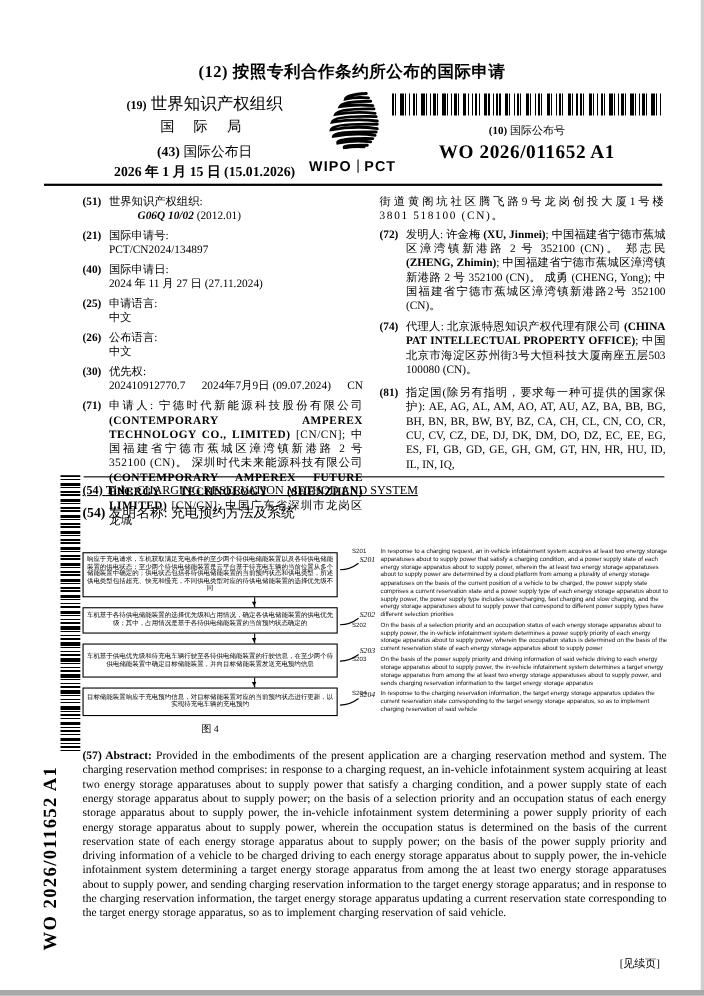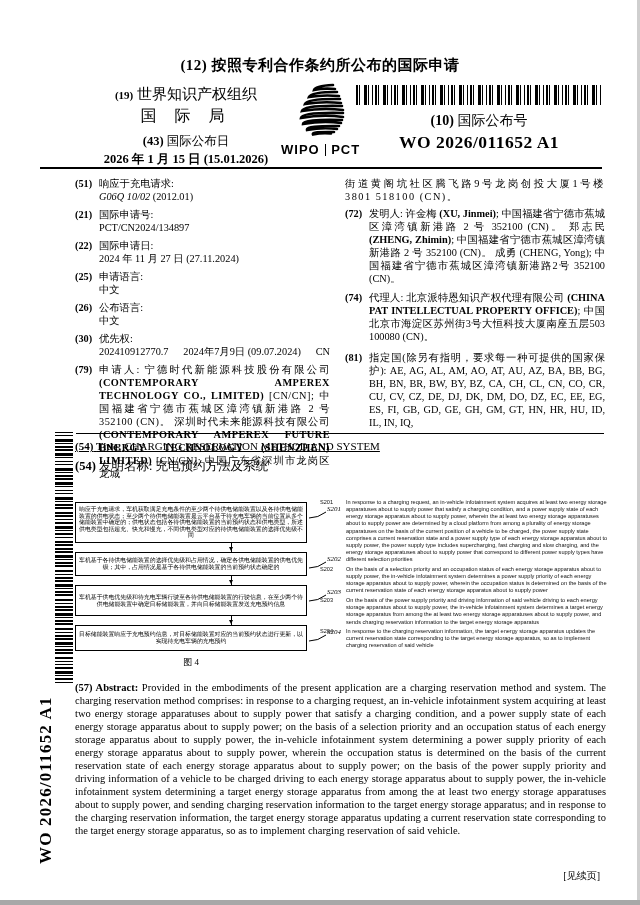--- a/index.html
+++ b/index.html
@@ -10,33 +10,33 @@
   }
   .edge-right{position:absolute;right:0;top:0;width:3px;height:100%;background:#cfcfcf;}
   .edge-bottom{position:absolute;left:0;bottom:0;width:100%;height:5px;background:#a8a8a8;}
 
   
   .hdr-line12{position:absolute;left:0;top:56px;width:100%;text-align:center;
     font-weight:bold;font-size:15px;letter-spacing:.5px;}
   .hdr-left{position:absolute;left:86px;top:85px;width:200px;text-align:center;}
   .hdr-org{font-size:15px;}
   .hdr-org .code{font-weight:bold;font-size:11px;}
-  .hdr-bureau{font-size:16px;letter-spacing:7px;margin-top:2px;text-align:center;}
+  .hdr-bureau{font-size:13px;letter-spacing:7px;margin-top:2px;text-align:center;}
   .hdr-pubdate-label{font-size:12.5px;margin-top:6px;}
   .hdr-pubdate-label .code{font-weight:bold;}
   .hdr-pubdate-value{font-size:12.5px;font-weight:bold;margin-top:1px;}
   .hdr-logo{position:absolute;left:281px;top:82px;width:80px;text-align:center;}
   .logo-text{display:flex;align-items:center;gap:5px;
     font-family:"Liberation Sans","DejaVu Sans",sans-serif;font-weight:bold;
     font-size:13px;letter-spacing:1px;margin-top:2px;}
   .logo-divider{width:1.5px;height:12px;background:#000;}
   .hdr-right{position:absolute;left:356px;top:85px;width:246px;text-align:center;}
   .barcode-top{width:246px;height:20px;
     background:repeating-linear-gradient(90deg,#000 0 2px,#fff 2px 3px,#000 3px 4px,#fff 4px 8px,#000 8px 11px,#fff 11px 12px,#000 12px 13px,#fff 13px 16px,#000 16px 17px,#fff 17px 19px);}
-  .hdr-pubnum-label{font-size:14px;margin-top:7px;}
+  .hdr-pubnum-label{font-size:10px;margin-top:7px;}
   .hdr-pubnum-label .code{font-weight:bold;}
   .hdr-pubnum-value{font-size:17.5px;font-weight:bold;margin-top:2px;letter-spacing:.5px;}
 
   .rule-top{position:absolute;left:40px;top:167px;width:562px;border-top:2px solid #000;}
   .rule-mid{position:absolute;left:76px;top:433px;width:528px;border-top:1.5px solid #000;}
 
   
   .col{position:absolute;font-size:10.3px;line-height:13px;}
   .col-left{left:75px;top:177px;width:255px;}
   .col-right{left:345px;top:177px;width:260px;}
@@ -141,33 +141,33 @@
     </div>
     <div class="hdr-pubnum-value">WO 2026/011652 A1</div>
   </div>
 
   <div class="rule-top"></div>
 
   <div class="col col-left">
     <div class="field">
       <span class="fcode">(51)</span>
       <div class="fbody">
-        <div>响应于充电请求:</div>
-        <div><span style="font-weight: normal; font-style: italic;">G06Q 10/02</span><span> (2012.01)</span></div>
+        <div>世界知识产权组织:</div>
+        <div><span style="font-weight: bold; font-style: italic; margin-left: 26px;">G06Q 10/02</span><span> (2012.01)</span></div>
       </div>
     </div>
     <div class="field">
       <span class="fcode">(21)</span>
       <div class="fbody kv">
         <span>国际申请号:</span>
         <span>PCT/CN2024/134897</span>
       </div>
     </div>
     <div class="field">
-      <span class="fcode">(22)</span>
+      <span class="fcode">(40)</span>
       <div class="fbody kv">
         <span>国际申请日:</span>
         <span>2024 年 11 月 27 日 (27.11.2024)</span>
       </div>
     </div>
     <div class="field">
       <span class="fcode">(25)</span>
       <div class="fbody kv">
         <span>申请语言:</span>
         <span>中文</span>
@@ -185,21 +185,21 @@
       <div class="fbody">
         <div>优先权:</div>
         <div class="prio-row">
           <span>202410912770.7</span>
           <span>2024年7月9日 (09.07.2024)</span>
           <span>CN</span>
         </div>
       </div>
     </div>
     <div class="field f71">
-      <span class="fcode">(79)</span>
+      <span class="fcode">(71)</span>
       <div class="fbody"><span>申请人: 宁德时代新能源科技股份有限公司 </span><span style="font-weight: bold;">(CONTEMPORARY AMPEREX TECHNOLOGY CO., LIMITED)</span><span> [CN/CN]; 中国福建省宁德市蕉城区漳湾镇新港路 2 号 352100 (CN)。 深圳时代未来能源科技有限公司 </span><span style="font-weight: bold;">(CONTEMPORARY AMPEREX FUTURE ENERGY TECHNOLOGY (SHENZHEN) LIMITED)</span><span> [CN/CN]; 中国广东省深圳市龙岗区龙城</span></div>
     </div>
   </div>
 
   <div class="col col-right">
     <div class="addr-cont">街道黄阁坑社区腾飞路9号龙岗创投大厦1号楼3801 518100 (CN)。</div>
     <div class="field mb6">
       <span class="fcode">(72)</span>
       <div class="fbody"><span>发明人: 许金梅 </span><span style="font-weight: bold;">(XU, Jinmei)</span><span>; 中国福建省宁德市蕉城区漳湾镇新港路 2 号 352100 (CN)。 郑志民 </span><span style="font-weight: bold;">(ZHENG, Zhimin)</span><span>; 中国福建省宁德市蕉城区漳湾镇新港路 2 号 352100 (CN)。 成勇 </span><span style="font-weight: normal;">(CHENG, Yong)</span><span>; 中国福建省宁德市蕉城区漳湾镇新港路2号 352100 (CN)。</span></div>
     </div>

